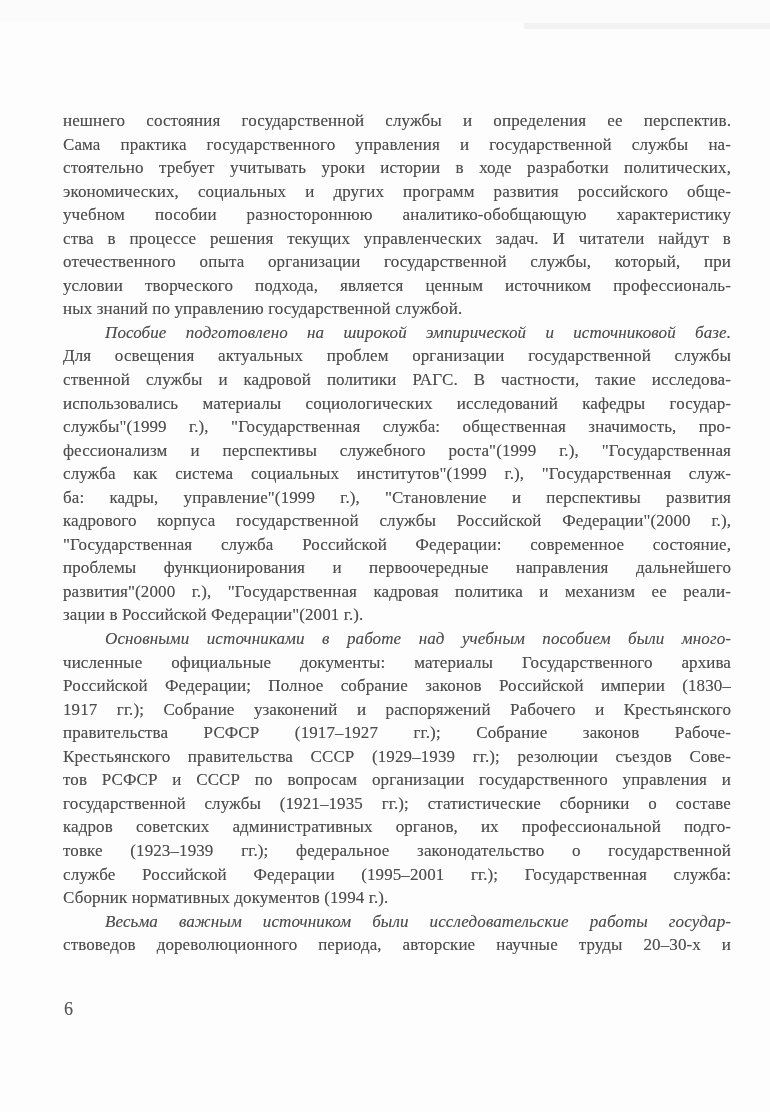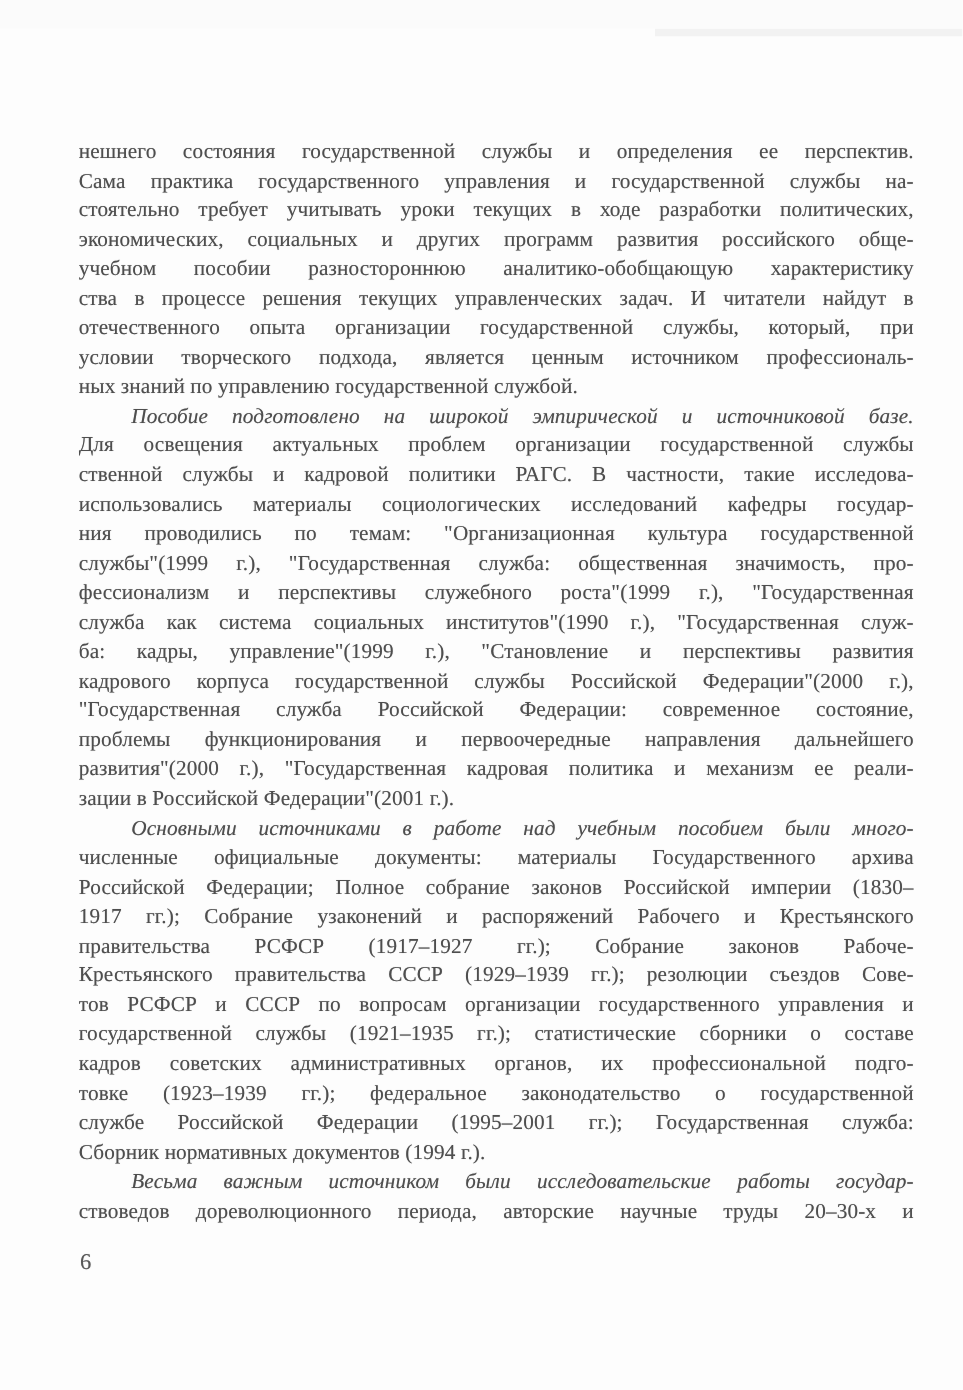--- a/index.html
+++ b/index.html
@@ -49,37 +49,36 @@
 </style>
 </head>
 <body>
 
 <div class="page">
   <div class="scan-strip"></div>
   <div class="text-block" id="text-block">
       <div class="paragraph">
         <div class="line">нешнего состояния государственной службы и определения ее перспектив.</div>
         <div class="line">Сама практика государственного управления и государственной службы на-</div>
-        <div class="line">стоятельно требует учитывать уроки текущих в ходе разработки политических,</div>
+        <div class="line">стоятельно требует учитывать уроки истории в ходе разработки политических,</div>
         <div class="line">экономических, социальных и других программ развития российского обще-</div>
         <div class="line">учебном пособии разностороннюю аналитико-обобщающую характеристику</div>
         <div class="line">ства в процессе решения текущих управленческих задач. И читатели найдут в</div>
         <div class="line">отечественного опыта организации государственной службы, который, при</div>
         <div class="line">условии творческого подхода, является ценным источником профессиональ-</div>
         <div class="line endline">ных знаний по управлению государственной службой.</div>
       </div>
       <div class="paragraph">
         <div class="line indent">Пособие подготовлено на широкой эмпирической и источниковой базе.</div>
         <div class="line">Для освещения актуальных проблем организации государственной службы</div>
         <div class="line">ственной службы и кадровой политики РАГС. В частности, такие исследова-</div>
         <div class="line">использовались материалы социологических исследований кафедры государ-</div>
-        <div class="line">ния проводились по темам: "Организационная культура государственной</div>
         <div class="line">службы"(1999 г.), "Государственная служба: общественная значимость, про-</div>
         <div class="line">фессионализм и перспективы служебного роста"(1999 г.), "Государственная</div>
-        <div class="line">служба как система социальных институтов"(1990 г.), "Государственная служ-</div>
+        <div class="line">служба как система социальных институтов"(1999 г.), "Государственная служ-</div>
         <div class="line">ба: кадры, управление"(1999 г.), "Становление и перспективы развития</div>
         <div class="line">кадрового корпуса государственной службы Российской Федерации"(2000 г.),</div>
         <div class="line">"Государственная служба Российской Федерации: современное состояние,</div>
         <div class="line">проблемы функционирования и первоочередные направления дальнейшего</div>
         <div class="line">развития"(2000 г.), "Государственная кадровая политика и механизм ее реали-</div>
         <div class="line endline">зации в Российской Федерации"(2001 г.).</div>
       </div>
       <div class="paragraph">
         <div class="line indent">Основными источниками в работе над учебным пособием были много-</div>
         <div class="line">численные официальные документы: материалы Государственного архива</div>

